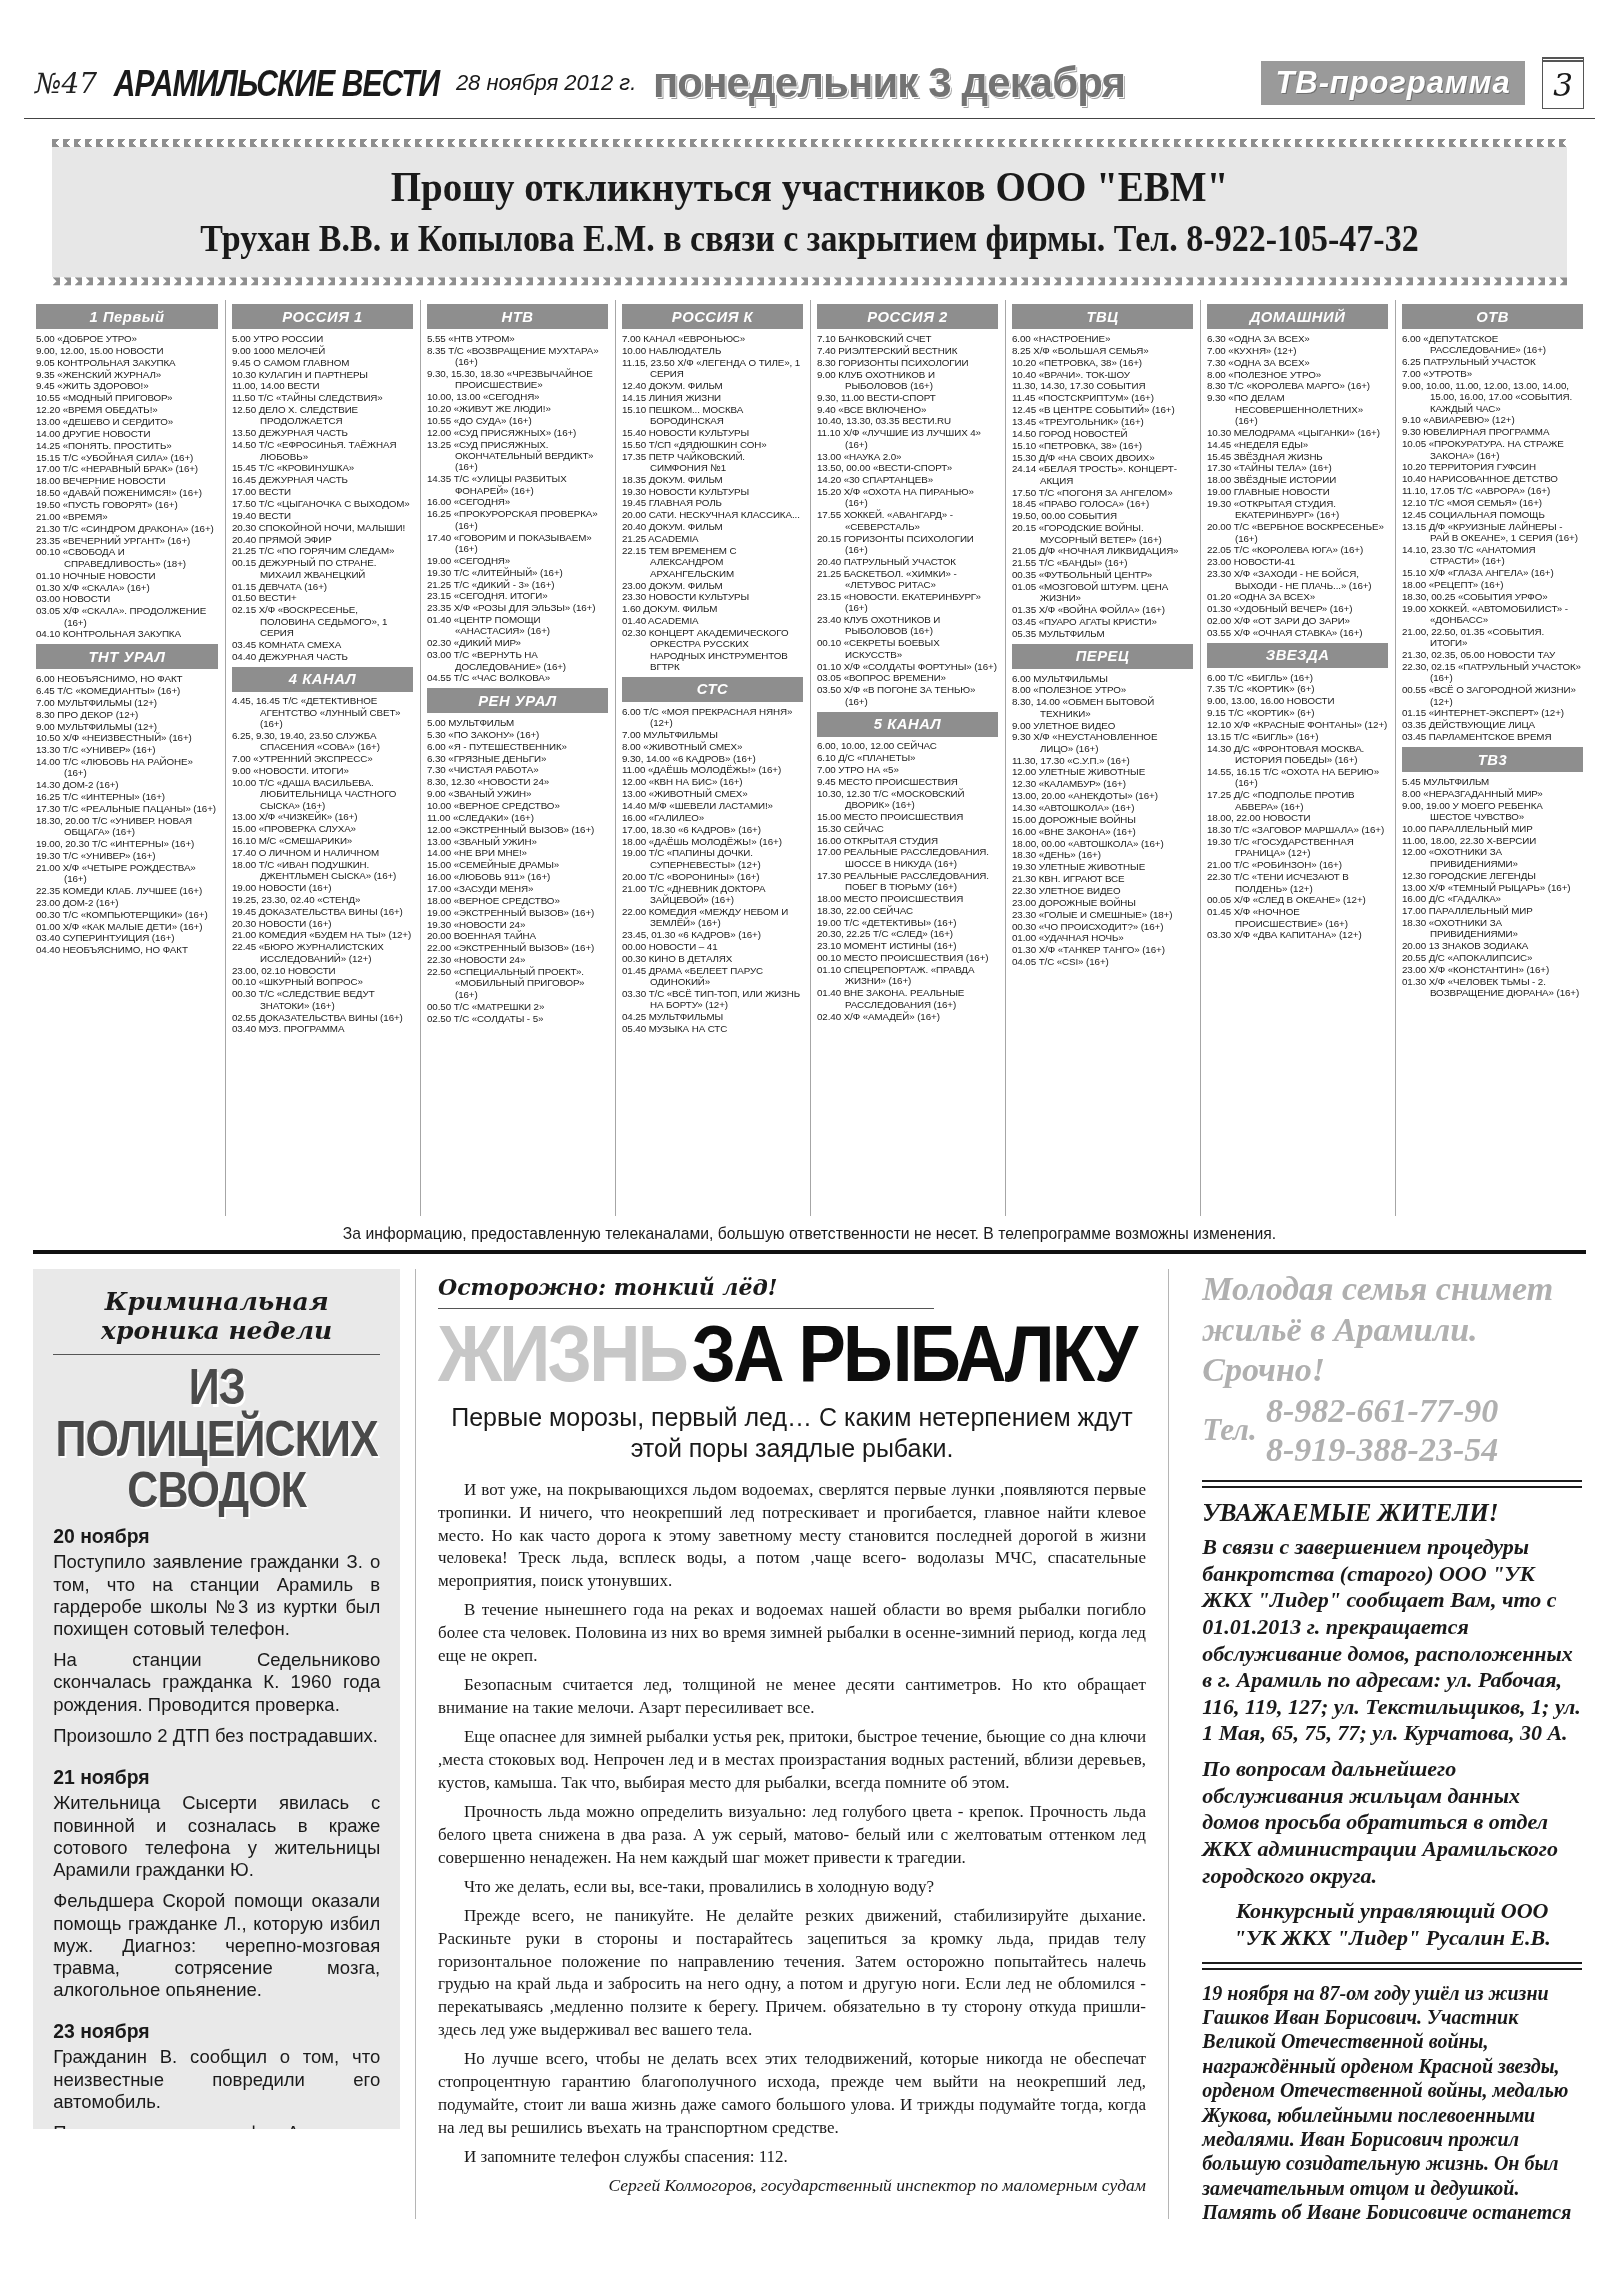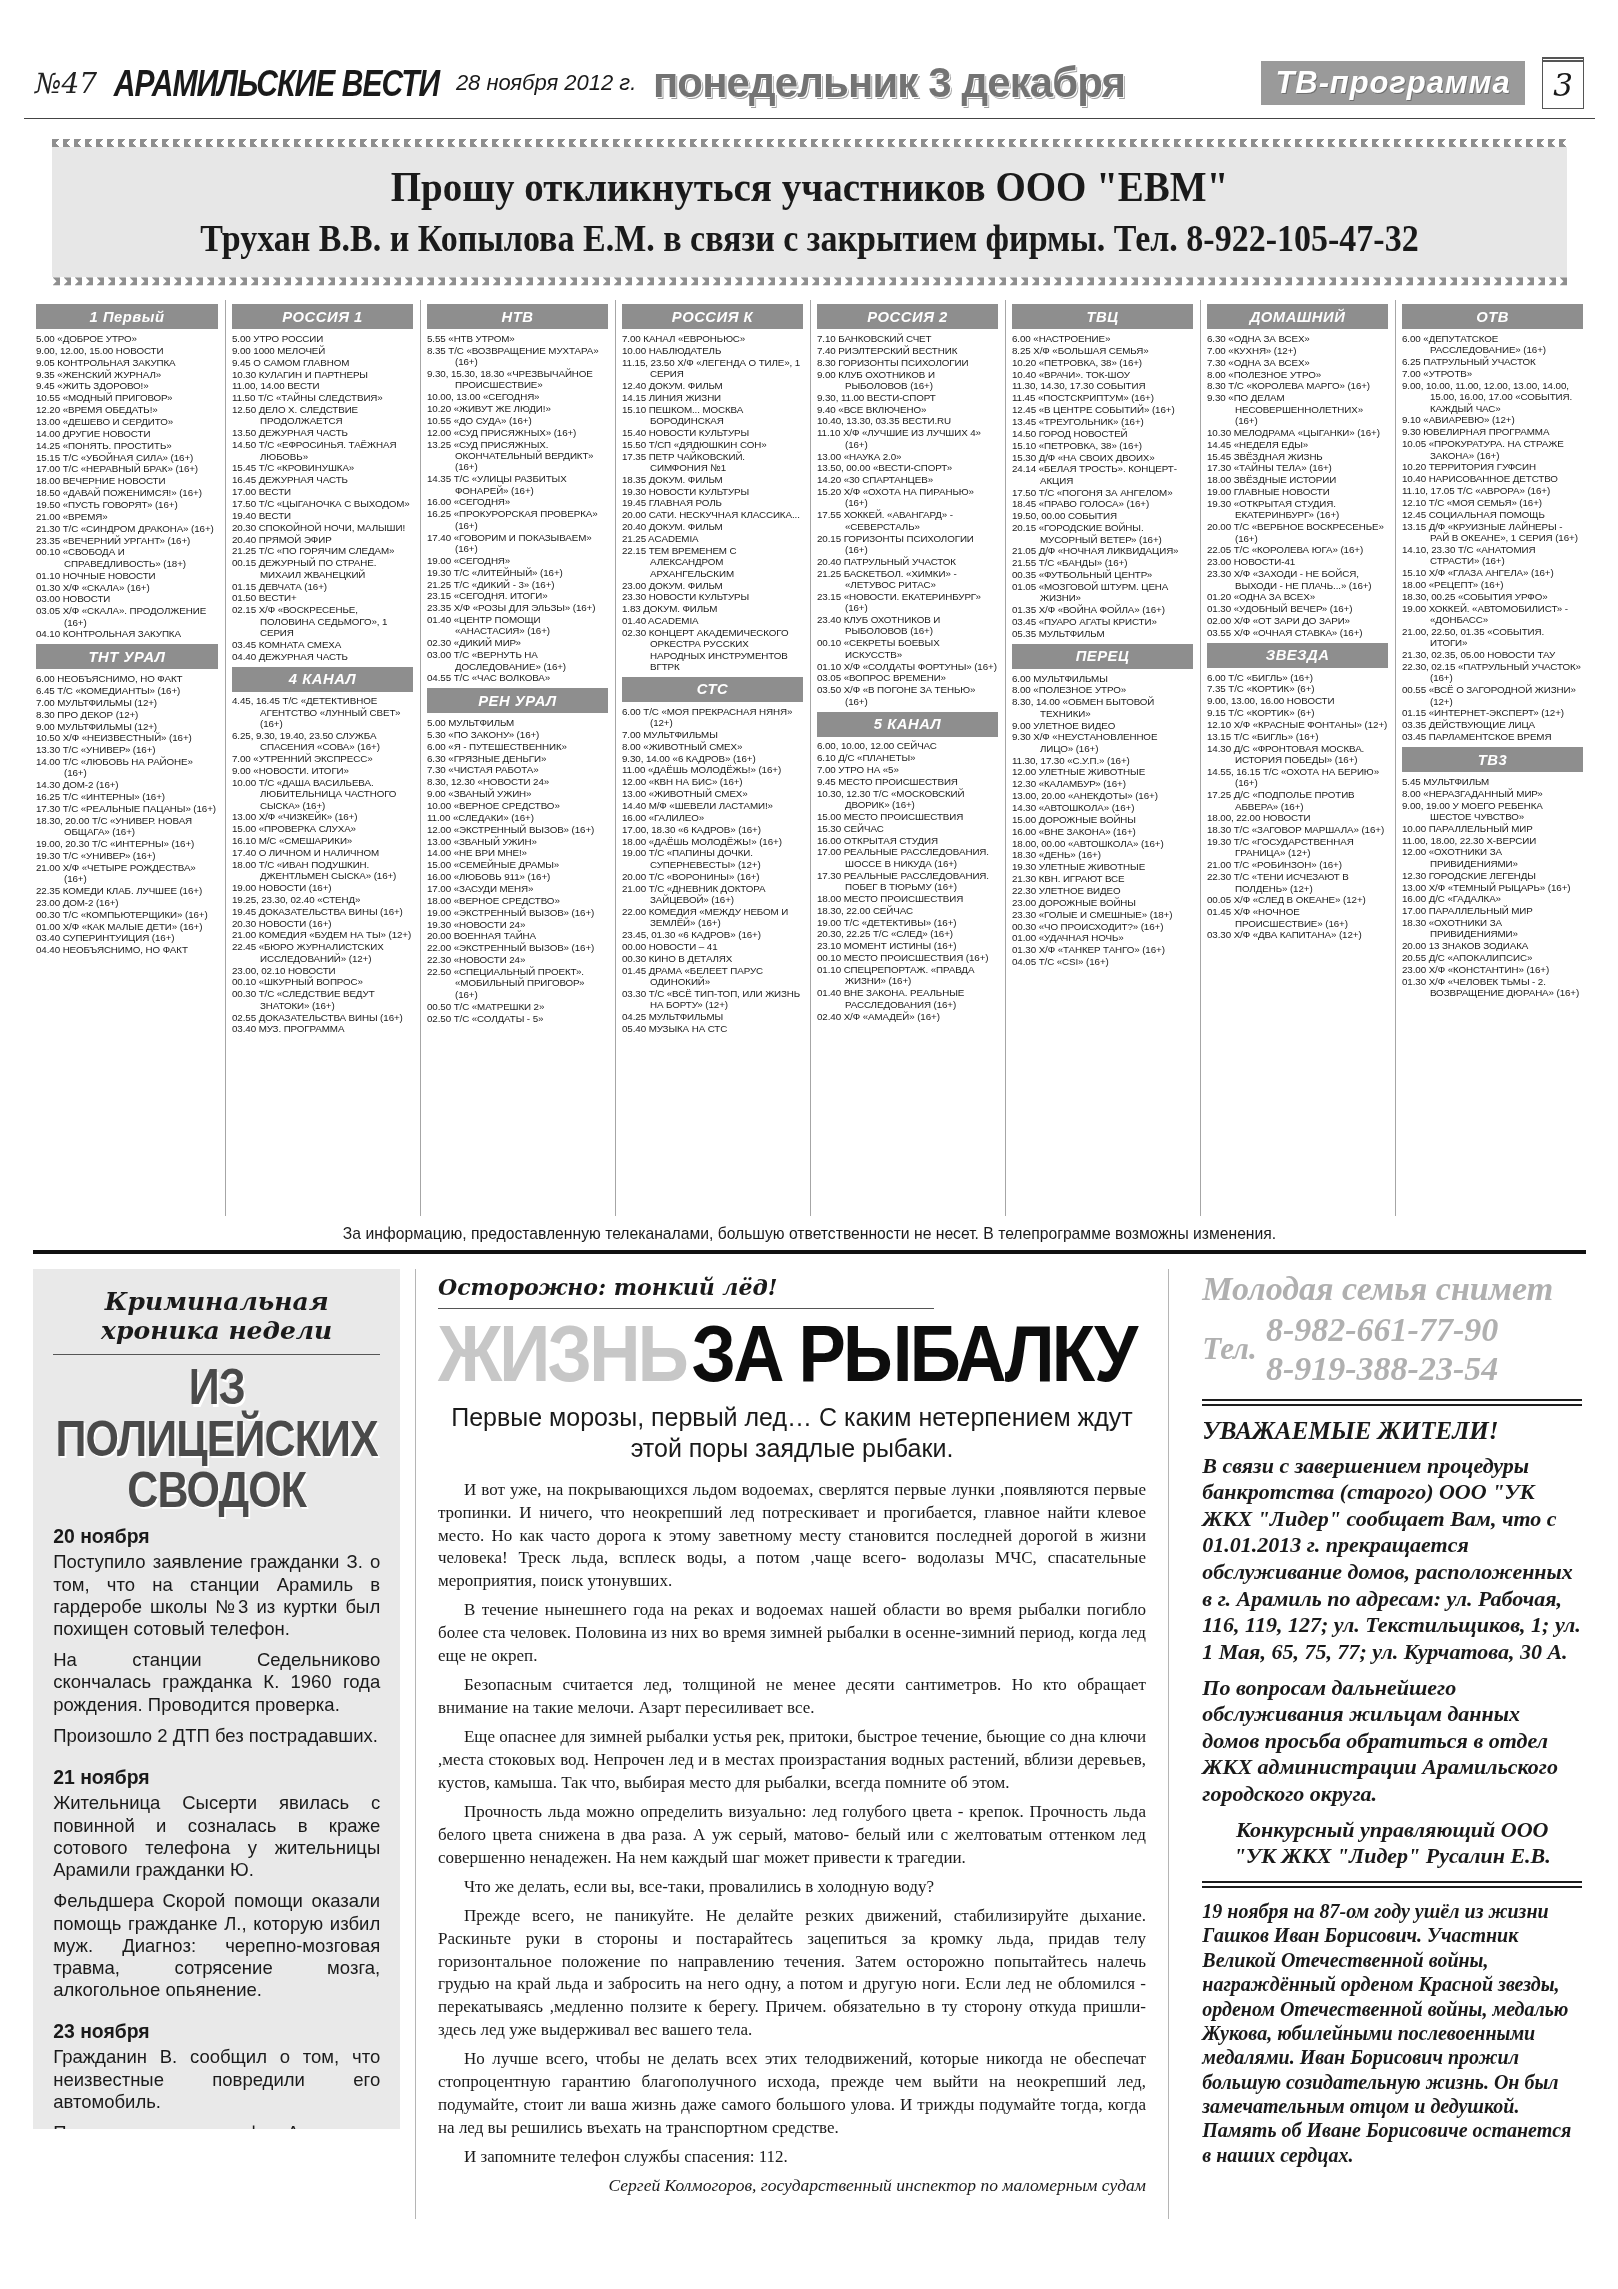--- a/index.html
+++ b/index.html
@@ -252,21 +252,21 @@
         <div class="prog">17.35 ПЕТР ЧАЙКОВСКИЙ. СИМФОНИЯ №1</div>
         <div class="prog">18.35 ДОКУМ. ФИЛЬМ</div>
         <div class="prog">19.30 НОВОСТИ КУЛЬТУРЫ</div>
         <div class="prog">19.45 ГЛАВНАЯ РОЛЬ</div>
         <div class="prog">20.00 САТИ. НЕСКУЧНАЯ КЛАССИКА...</div>
         <div class="prog">20.40 ДОКУМ. ФИЛЬМ</div>
         <div class="prog">21.25 ACADEMIA</div>
         <div class="prog">22.15 ТЕМ ВРЕМЕНЕМ С АЛЕКСАНДРОМ АРХАНГЕЛЬСКИМ</div>
         <div class="prog">23.00 ДОКУМ. ФИЛЬМ</div>
         <div class="prog">23.30 НОВОСТИ КУЛЬТУРЫ</div>
-        <div class="prog">1.83 ДОКУМ. ФИЛЬМ</div>
+        <div class="prog">1.60 ДОКУМ. ФИЛЬМ</div>
         <div class="prog">01.40 ACADEMIA</div>
         <div class="prog">02.30 КОНЦЕРТ АКАДЕМИЧЕСКОГО ОРКЕСТРА РУССКИХ НАРОДНЫХ ИНСТРУМЕНТОВ ВГТРК</div>
         <div class="ch-logo">СТС</div>
         <div class="prog">6.00 Т/С «МОЯ ПРЕКРАСНАЯ НЯНЯ» (12+)</div>
         <div class="prog">7.00 МУЛЬТФИЛЬМЫ</div>
         <div class="prog">8.00 «ЖИВОТНЫЙ СМЕХ»</div>
         <div class="prog">9.30, 14.00 «6 КАДРОВ» (16+)</div>
         <div class="prog">11.00 «ДАЁШЬ МОЛОДЁЖЬ!» (16+)</div>
         <div class="prog">12.00 «КВН НА БИС» (16+)</div>
         <div class="prog">13.00 «ЖИВОТНЫЙ СМЕХ»</div>
@@ -507,20 +507,21 @@
           <p>Прежде всего, не паникуйте. Не делайте резких движений, стабилизируйте дыхание. Раскиньте руки в стороны и постарайтесь зацепиться за кромку льда, придав телу горизонтальное положение по направлению течения. Затем осторожно попытайтесь налечь грудью на край льда и забросить на него одну, а потом и другую ноги. Если лед не обломился - перекатываясь ,медленно ползите к берегу. Причем. обязательно в ту сторону откуда пришли- здесь лед уже выдерживал вес вашего тела.</p>
           <p>Но лучше всего, чтобы не делать всех этих телодвижений, которые никогда не обеспечат стопроцентную гарантию благополучного исхода, прежде чем выйти на неокрепший лед, подумайте, стоит ли ваша жизнь даже самого большого улова. И трижды подумайте тогда, когда на лед вы решились въехать на транспортном средстве.</p>
           <p>И запомните телефон службы спасения: 112.</p>
         </div>
       <div class="ice-byline">Сергей Колмогоров, государственный инспектор по маломерным судам</div>
     </article>
 
     <aside class="rightcol">
       <div class="ad">
         <div class="ad-l1">Молодая семья снимет</div>
+        <div class="ad-l2">жильё в Арамили. Срочно!</div>
         <div class="ad-tel">
           <span class="ad-tel-label">Тел.</span>
           <div class="ad-phones">
             <div>8-982-661-77-90</div>
             <div>8-919-388-23-54</div>
           </div>
         </div>
       </div>
       <div class="dbl-rule"></div>
       <div class="notice-title">УВАЖАЕМЫЕ ЖИТЕЛИ!</div>

